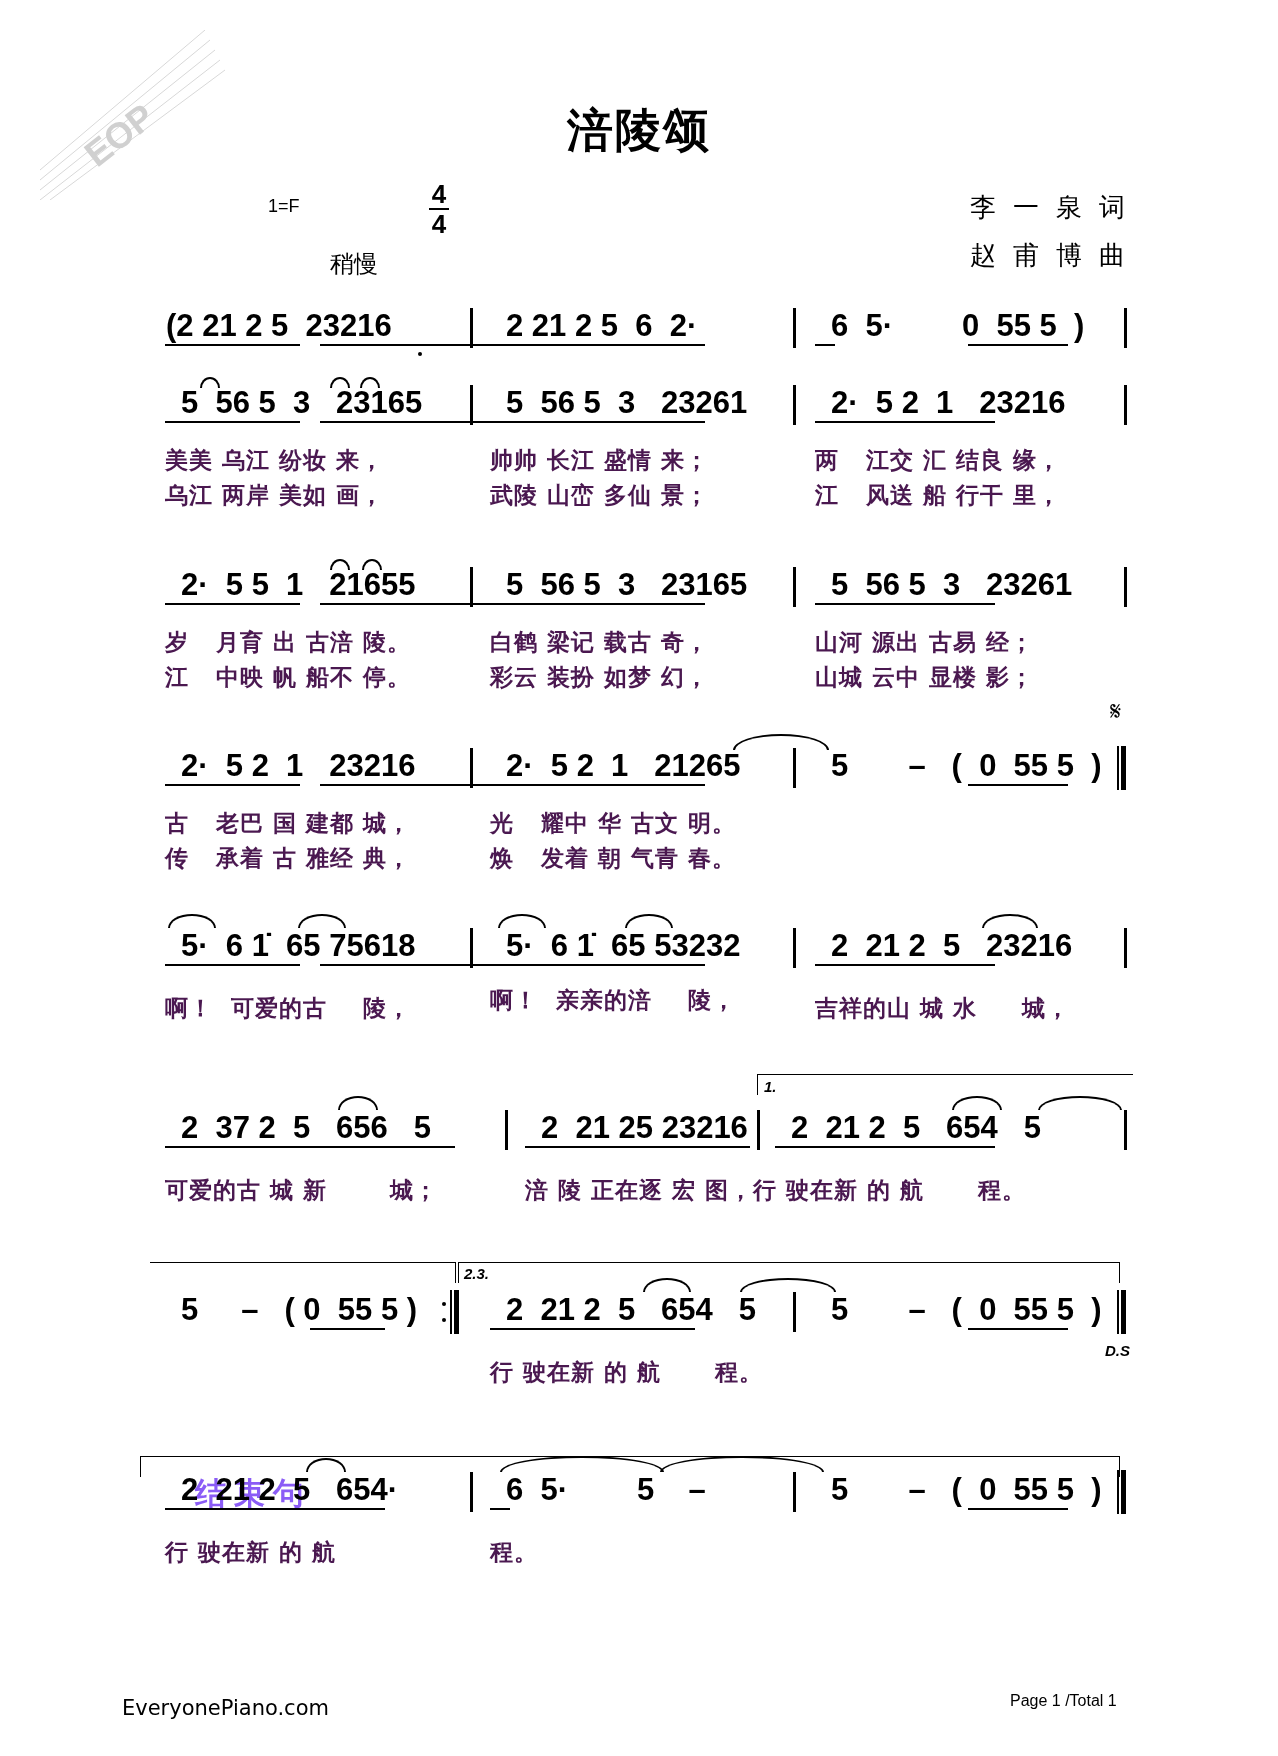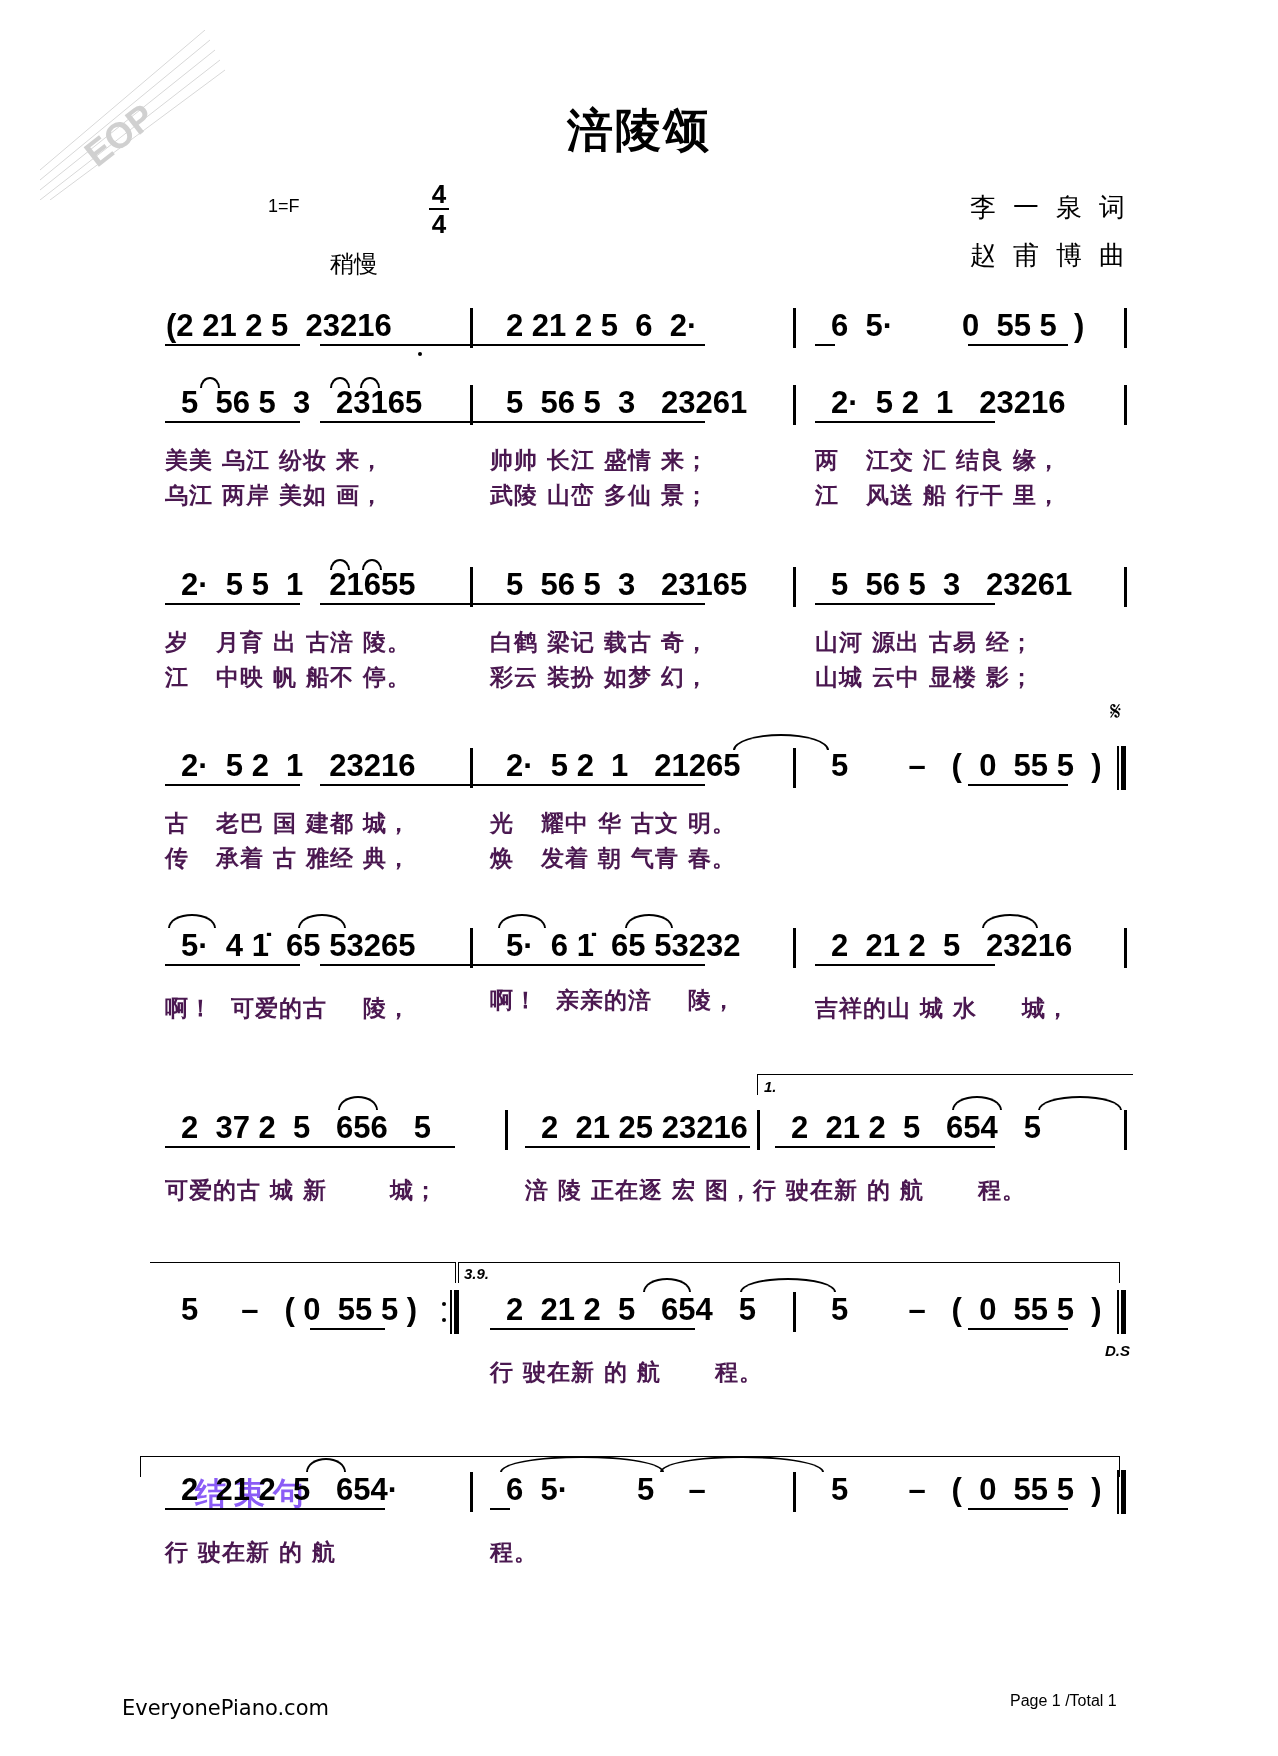--- a/index.html
+++ b/index.html
@@ -135,21 +135,21 @@
   <div class="lyric" style="left:490px;top:60px">光   耀中 华 古文 明。</div>
   <div class="lyric" style="left:490px;top:95px">焕   发着 朝 气青 春。</div>
 </div>
 
 <div class="row" style="top:928px">
   <div class="slur" style="left:168px;top:-14px;width:44px;height:12px"></div>
   <div class="slur" style="left:298px;top:-14px;width:44px;height:12px"></div>
   <div class="slur" style="left:498px;top:-14px;width:44px;height:12px"></div>
   <div class="slur" style="left:625px;top:-14px;width:44px;height:12px"></div>
   <div class="slur" style="left:982px;top:-14px;width:52px;height:12px"></div>
-  <div class="notes" style="left:165px;top:0">5·  4 1̇  65 53265</div>
+  <div class="notes" style="left:165px;top:0">5·  6 1̇  65 75618</div>
   <div class="notes" style="left:490px;top:0">5·  6 1̇  65 53232</div>
   <div class="notes" style="left:815px;top:0">2  21 2  5   23216</div>
   <div class="bar" style="left:470px;top:0"></div>
   <div class="bar" style="left:793px;top:0"></div>
   <div class="bar" style="left:1124px;top:0"></div>
   <div class="ul1" style="left:165px;top:36px;width:135px"></div>
   <div class="ul1" style="left:320px;top:36px;width:385px"></div>
   <div class="ul1" style="left:490px;top:36px;width:180px"></div>
   <div class="ul1" style="left:815px;top:36px;width:180px"></div>
   <div class="lyric" style="left:165px;top:65px">啊！  可爱的古    陵，</div>
@@ -172,21 +172,21 @@
   <div class="ul1" style="left:165px;top:36px;width:290px"></div>
   <div class="ul1" style="left:525px;top:36px;width:225px"></div>
   <div class="ul1" style="left:775px;top:36px;width:220px"></div>
   <div class="lyric" style="left:165px;top:65px">可爱的古 城 新       城；</div>
   <div class="lyric" style="left:525px;top:65px">涪 陵 正在逐 宏 图，行 驶在新 的 航      程。</div>
 </div>
 
 <div class="row" style="top:1292px">
   <div class="volta" style="left:150px;top:-30px;width:305px;border-left:none;border-right:1.5px solid #000"></div>
   <div class="volta" style="left:458px;top:-30px;width:660px;border-right:1.5px solid #000"></div>
-  <div class="volta-label" style="left:464px;top:-27px">3.9.</div>
+  <div class="volta-label" style="left:464px;top:-27px">2.3.</div>
   <div class="slur" style="left:643px;top:-14px;width:44px;height:12px"></div>
   <div class="slur" style="left:740px;top:-14px;width:92px;height:12px"></div>
   <div class="notes" style="left:165px;top:0">5     –   ( 0  55 5 )</div>
   <div class="notes" style="left:490px;top:0">2  21 2  5   654   5</div>
   <div class="notes" style="left:815px;top:0">5       –   (  0  55 5  )</div>
   <div class="dot" style="left:442px;top:10px"></div>
   <div class="dot" style="left:442px;top:26px"></div>
   <div class="dbar" style="left:450px;top:-2px"></div>
   <div class="bar" style="left:793px;top:0"></div>
   <div class="dbar" style="left:1117px;top:-2px"></div>

